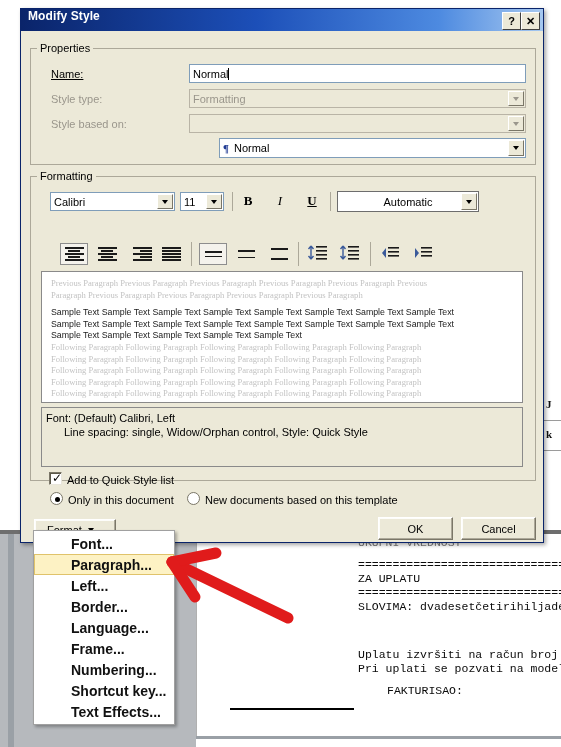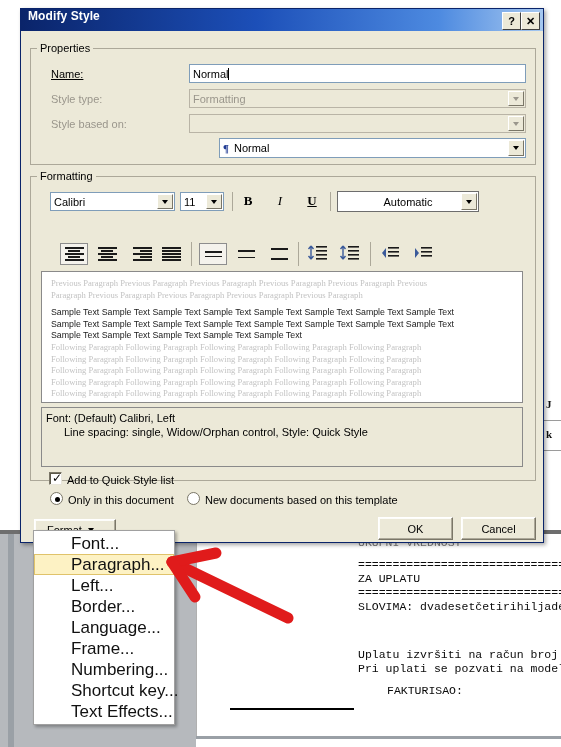--- a/index.html
+++ b/index.html
@@ -160,21 +160,21 @@
   #btn-format .fmtarrow{margin-left:6px;width:0;height:0;border-left:3px solid transparent;border-right:3px solid transparent;border-top:4px solid #000;}
 
   
   #fmt-menu{
     position:absolute;left:33px;top:530px;width:140px;
     background:#fff;border:1px solid #a0a0a0;box-shadow:2px 2px 3px rgba(0,0,0,.3);
     padding:2px 0;
   }
   .mi{
     height:21px;display:flex;align-items:center;padding-left:37px;
-    font-size:17px;color:#111;box-sizing:border-box;white-space:nowrap;cursor:default;
+    font-size:14px;color:#111;box-sizing:border-box;white-space:nowrap;cursor:default;font-weight:bold;
   }
   .mi.hl{background:#fdf2c4;border:1px solid #e0c36a;height:21px;padding-left:36px;}
 
   
   #red-arrow{position:absolute;left:160px;top:540px;width:140px;height:95px;pointer-events:none;}
 </style>
 </head>
 <body>
 
 <div id="desktop">

